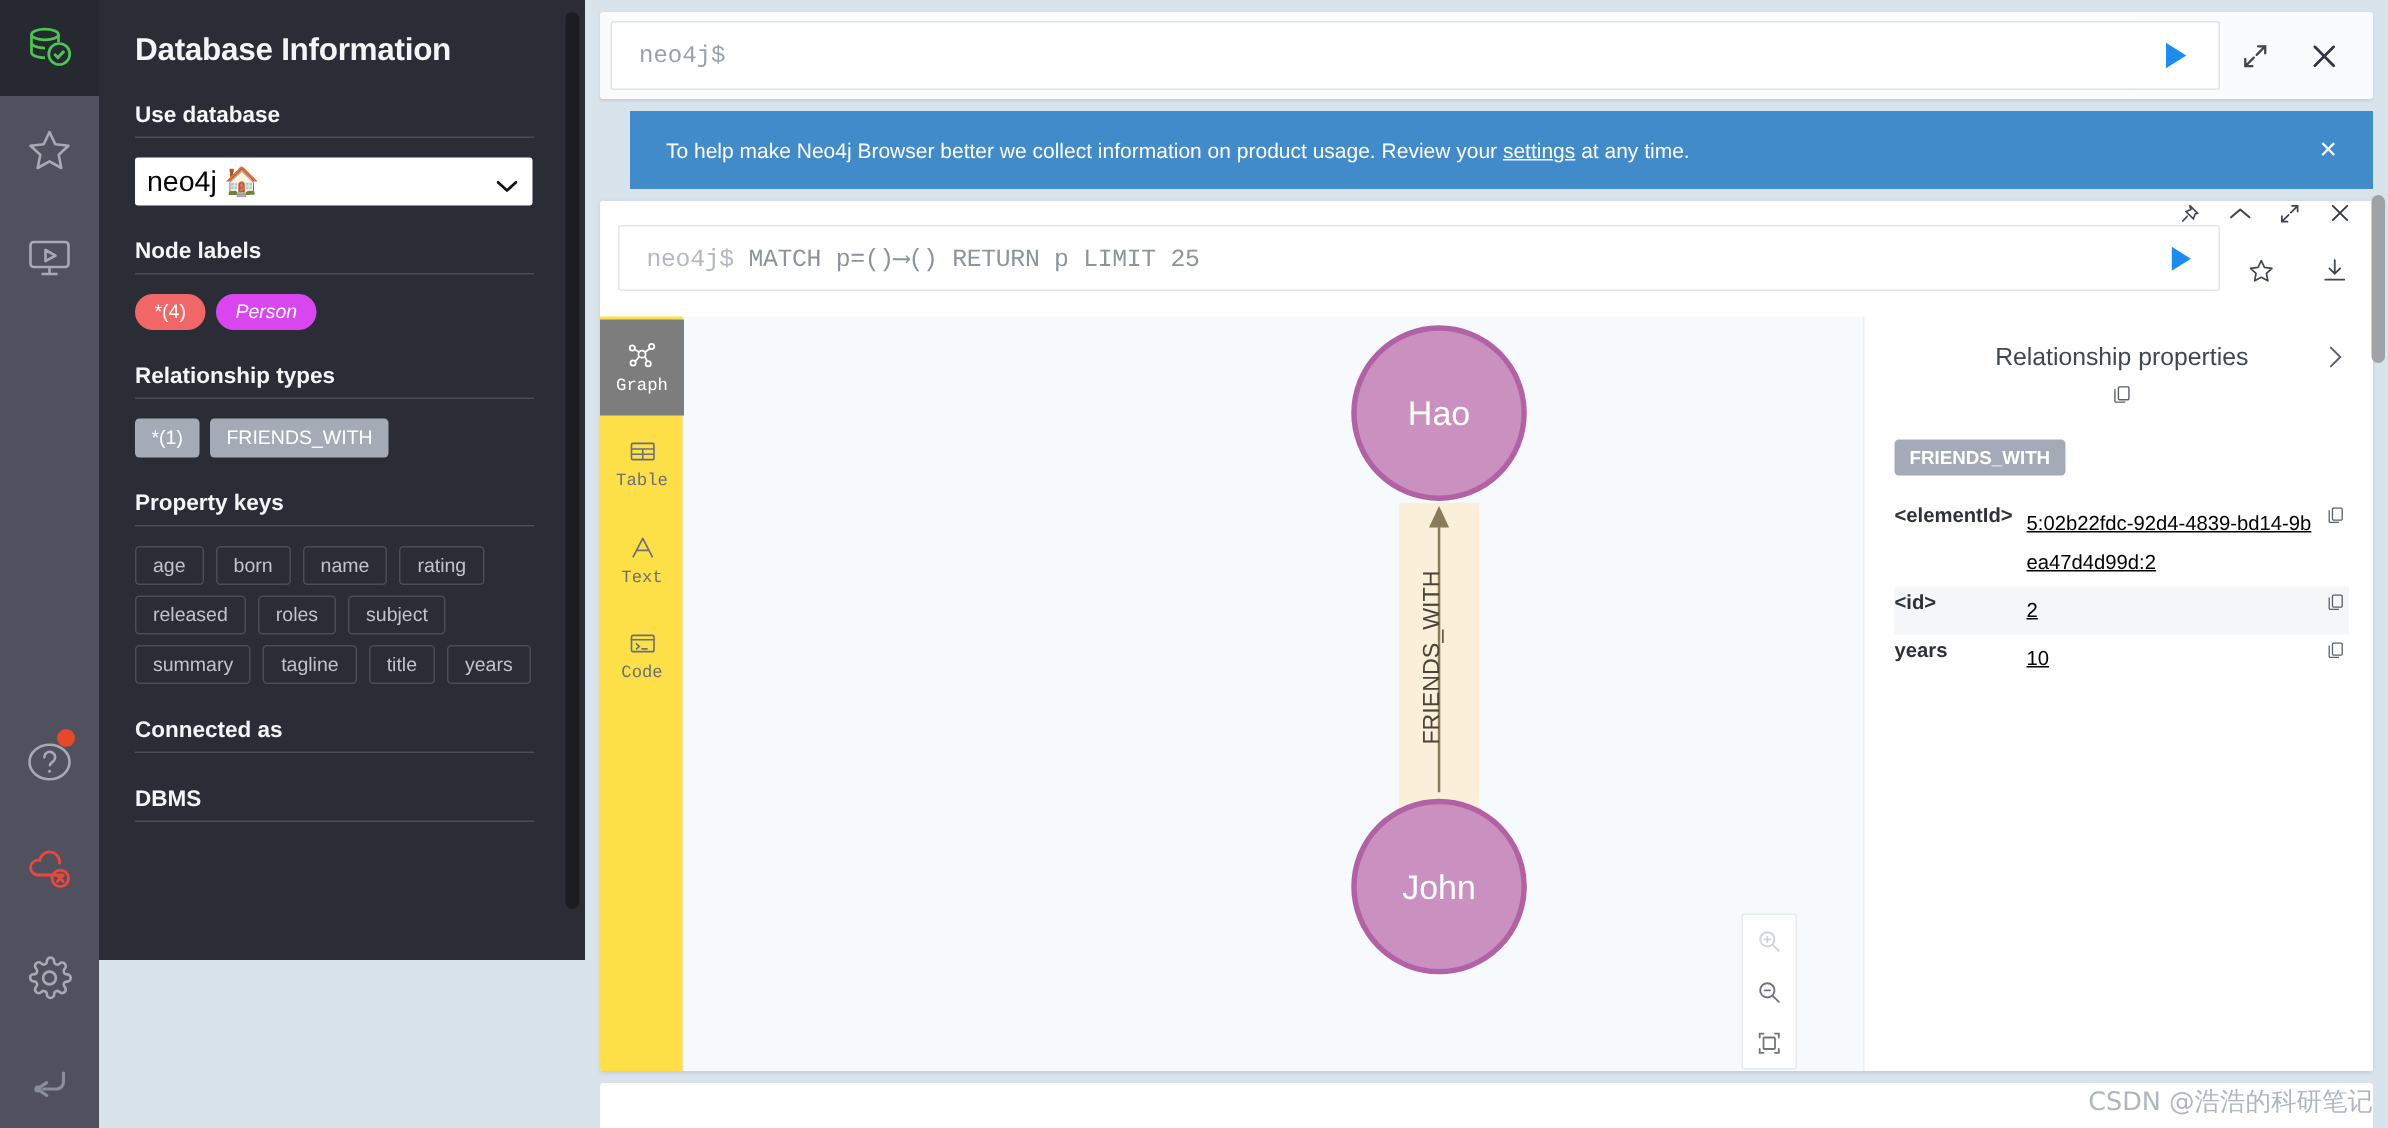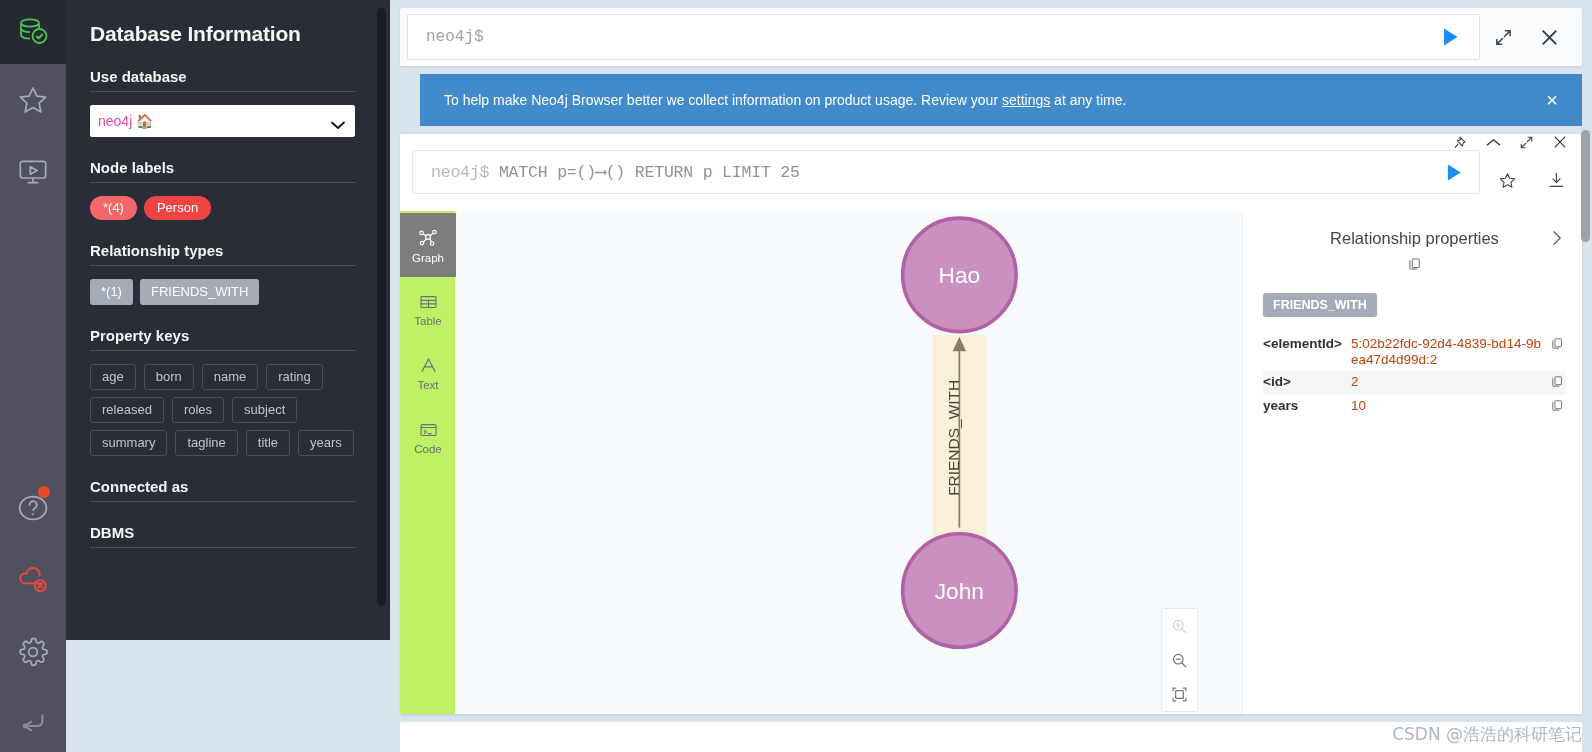--- a/index.html
+++ b/index.html
@@ -52,39 +52,39 @@
     margin-bottom: 22px; letter-spacing: -0.2px;
   }
   .sb-section {
     color: #F4F5F7; font-size: 15px; font-weight: bold;
     margin-top: 22px; margin-bottom: 6px;
   }
   .sb-rule { height: 1px; background: #4A4D56; margin-bottom: 13px; }
   .db-select {
     width: 265px; height: 32px;
     background: #fff; border: none; border-radius: 2px;
-    font-size: 14px; color: #ec4899;
+    font-size: 19px; color: #000000;
     padding: 0 8px;
     font-family: "Liberation Sans", sans-serif;
     appearance: none; -webkit-appearance: none;
     position: relative;
   }
   .select-wrap { position: relative; width: 265px; }
   .select-chevron {
     position: absolute; right: 10px; top: 11px;
     pointer-events: none;
   }
   .pill-row { display: flex; flex-wrap: wrap; gap: 7px; }
   .pill {
     border-radius: 14px; padding: 4px 13px;
     font-size: 13px; color: #fff; cursor: pointer;
     line-height: 16px;
   }
   .pill.star { background: #F16667; }
-  .pill.person { background: #ef4444; }
+  .pill.person { background: #d946ef; font-style: italic; }
   .rel-chip {
     border-radius: 3px; padding: 5px 11px;
     font-size: 13px; color: #fff; background: #A5ABB6;
     cursor: pointer; line-height: 16px;
   }
   .propkeys { display: flex; flex-wrap: wrap; gap: 7px 8px; }
   .prop-chip {
     border: 1px solid #4A4D56; border-radius: 3px;
     padding: 4px 11px; font-size: 13px; color: #BFC3CC;
     background: transparent; cursor: pointer; line-height: 16px;
@@ -175,22 +175,23 @@
   .fq-prompt { color: #B3B9C0; }
   .fq-btn { width: 50px; display: flex; align-items: center; justify-content: center; cursor: pointer; }
   .frame-tools {
     display: flex; align-items: center; gap: 30px;
     padding: 0 16px 0 6px;
   }
   .frame-tools .ft { cursor: pointer; display: flex; align-items: center; }
 
   .frame-body { flex: 1; display: flex; position: relative; }
   .tab-rail {
-    width: 56px; background: #bef264; padding-top: 2px; flex: none;
+    width: 56px; background: #fde047; padding-top: 2px; flex: none;
     border-right: 1px solid #EEF1F4;
+    font-family: Liberation Mono, monospace;
   }
   .tab-item {
     width: 56px; height: 64px;
     display: flex; flex-direction: column;
     align-items: center; justify-content: center; gap: 3px;
     font-size: 11.5px; color: #6B7078; cursor: pointer;
   }
   .tab-item.active { background: #7D7D7D; color: #fff; }
   .tab-item.active svg { stroke: #fff; }
 
@@ -220,21 +221,21 @@
     display: inline-block; background: #A5ABB6; color: #fff;
     border-radius: 3px; padding: 5px 10px; font-size: 12.5px;
     font-weight: bold; margin-bottom: 16px; cursor: pointer;
   }
   .prop-row {
     display: flex; align-items: flex-start; padding: 3px 0 3px 0;
     font-size: 13.5px; position: relative; min-height: 24px;
   }
   .prop-row.alt { background: #F5F6F7; }
   .prop-k { width: 88px; font-weight: bold; color: #2E3238; word-break: break-all; flex: none; }
-  .prop-v { flex: 1; color: #c2410c; word-break: break-all; padding-right: 24px; line-height: 16px; }
+  .prop-v { flex: 1; color: #000000; word-break: break-all; padding-right: 24px; line-height: 26px; text-decoration: underline; }
   .prop-copy { position: absolute; right: 2px; top: 4px; cursor: pointer; }
 
   .watermark {
     position: absolute; right: 10px; bottom: 6px;
     font-size: 17px; color: #AEB6BF;
     font-family: "DejaVu Sans", sans-serif;
     pointer-events: none; white-space: nowrap;
   }
   .right-scrollbar {
     position: absolute; right: 2px; top: 130px;

